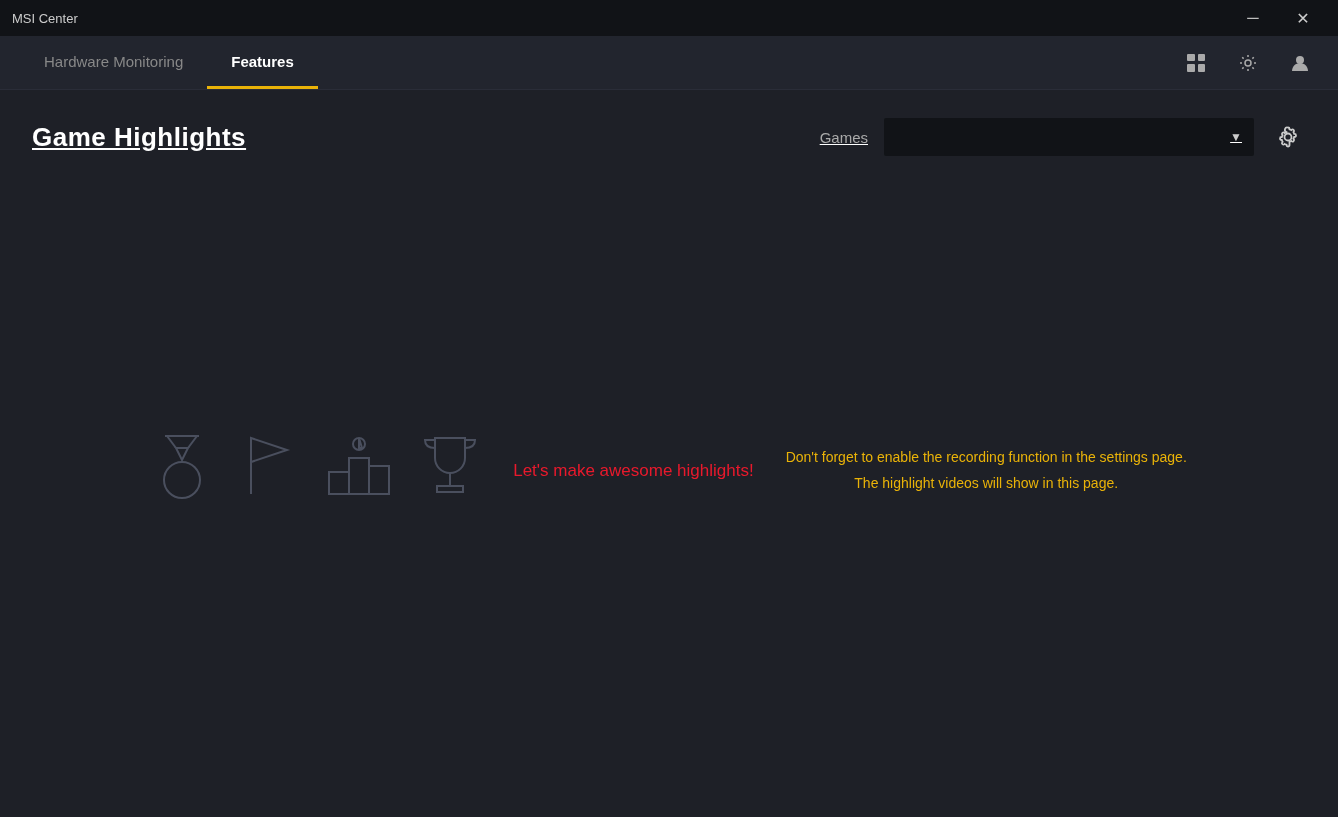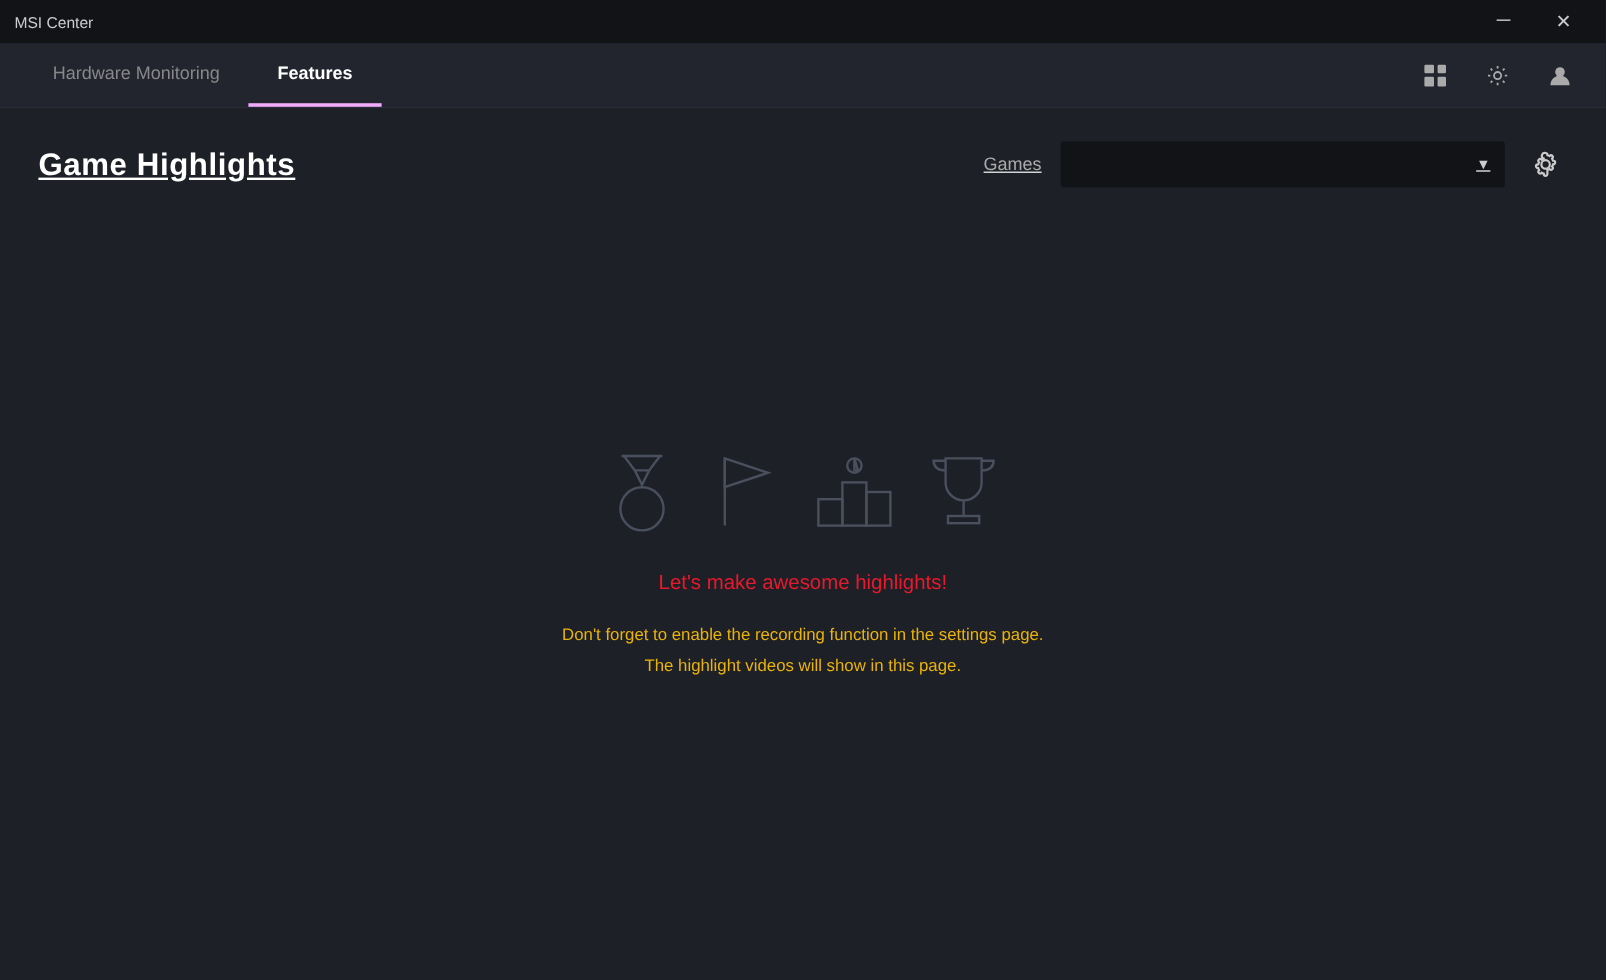--- a/index.html
+++ b/index.html
@@ -71,21 +71,21 @@
       align-items: center;
       font-size: 15px;
       color: #888;
       cursor: pointer;
       position: relative;
       border-bottom: 3px solid transparent;
     }
     .nav-tab.active {
       color: #fff;
       font-weight: 600;
-      border-bottom: 3px solid #f0abfc;
+      border-bottom: 3px solid #eab308;
     }
     .nav-right {
       display: flex;
       align-items: center;
       gap: 16px;
     }
     .nav-icon-btn {
       background: transparent;
       border: none;
       color: #aaa;
@@ -157,25 +157,25 @@
       display: flex;
       align-items: center;
       justify-content: center;
       border-radius: 4px;
       font-size: 22px;
     }
 
     
     .empty-state {
       display: flex;
-      flex-direction: column;
+      flex-direction: row;
       align-items: center;
       justify-content: center;
       height: calc(100% - 70px);
-      gap: 20px;
+      gap: 32px;
     }
     .empty-icons {
       display: flex;
       align-items: flex-end;
       gap: 24px;
       margin-bottom: 10px;
     }
     .empty-headline {
       font-size: 17px;
       color: #e8192c;

